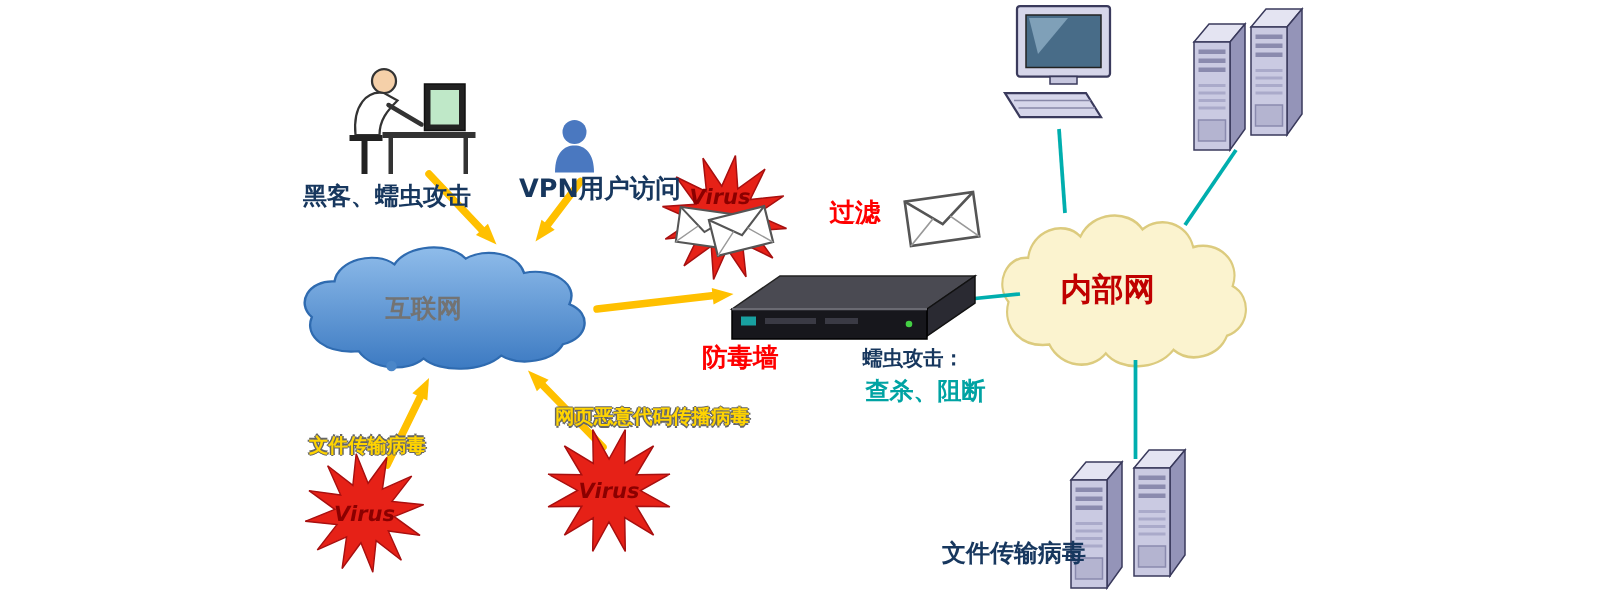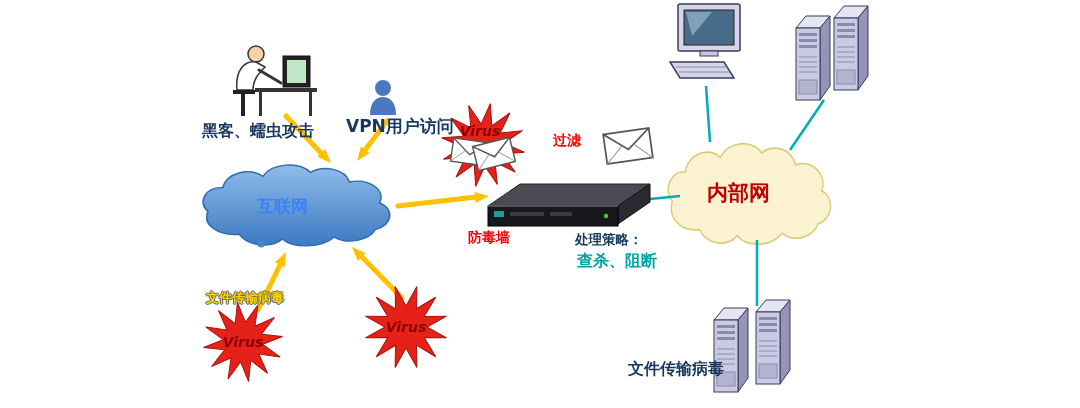--- a/index.html
+++ b/index.html
@@ -13,24 +13,24 @@
   .arrow-line{stroke:var(--arrow-yellow,#FFC000);stroke-width:5;fill:none;stroke-linecap:round}
   .arrow-head{fill:var(--arrow-yellow,#FFC000)}
   .teal-line{stroke:var(--link-teal,#00AEAE);stroke-width:2.5;fill:none}
   .burst{fill:var(--virus-star-red,#E62117);stroke:#A80F0F;stroke-width:1}
   .virus-text{fill:var(--virus-text,#8B0000);font-family:"DejaVu Sans",sans-serif;
               font-weight:bold;font-style:italic;font-size:14px;text-anchor:middle}
 
   .lbl{position:absolute;font-weight:bold;white-space:nowrap;line-height:1.2}
   .lbl-navy{color:var(--label-navy,#17375E);font-size:16px}
   .lbl-navy-sm{color:var(--label-navy,#17375E);font-size:17px}
-  .lbl-red{color:var(--label-red,#FF0000);font-size:14px}
+  .lbl-red{color:var(--label-red,#FF0000);font-size:17px}
   .lbl-maroon{color:var(--label-maroon,#C00000);font-size:21px}
   .lbl-teal{color:var(--label-teal,#00A3A3);font-size:16px}
-  .lbl-white{color:#3b82f6;font-size:17px}
+  .lbl-white{color:#737373;font-size:17px}
   .lbl-outlined{color:var(--outlined-label-yellow,#FFD400);font-size:13px;
     text-shadow:1px 0 0 #666,-1px 0 0 #666,0 1px 0 #666,0 -1px 0 #666}
 </style>
 </head>
 <body>
 
 <div class="canvas">
 
   <svg class="scene" width="1080" height="408" viewBox="0 0 1080 408">
     <defs>
@@ -170,24 +170,25 @@
   <div class="lbl lbl-navy" style="left:202px;top:121px">黑客、蠕虫攻击</div>
 
   <div class="lbl lbl-navy-sm" style="left:346px;top:116px">VPN用户访问</div>
 
   <div class="lbl lbl-white" style="left:257px;top:196px">互联网</div>
 
   <div class="lbl lbl-red" style="left:553px;top:132px">过滤</div>
 
   <div class="lbl lbl-red" style="left:468px;top:229px">防毒墙</div>
 
-  <div class="lbl lbl-navy" style="left:575px;top:231px;font-size:13.5px">处理策略：</div>
+  <div class="lbl lbl-navy" style="left:575px;top:231px;font-size:13.5px">蠕虫攻击：</div>
 
   <div class="lbl lbl-teal" style="left:577px;top:251px">查杀、阻断</div>
 
   <div class="lbl lbl-maroon" style="left:707px;top:181px">内部网</div>
 
   <div class="lbl lbl-outlined" style="left:206px;top:290px">文件传输病毒</div>
 
+  <div class="lbl lbl-outlined" style="left:370px;top:271px">网页恶意代码传播病毒</div>
 
   <div class="lbl lbl-navy" style="left:628px;top:359px">文件传输病毒</div>
 
 </div>
 
 </body></html>

